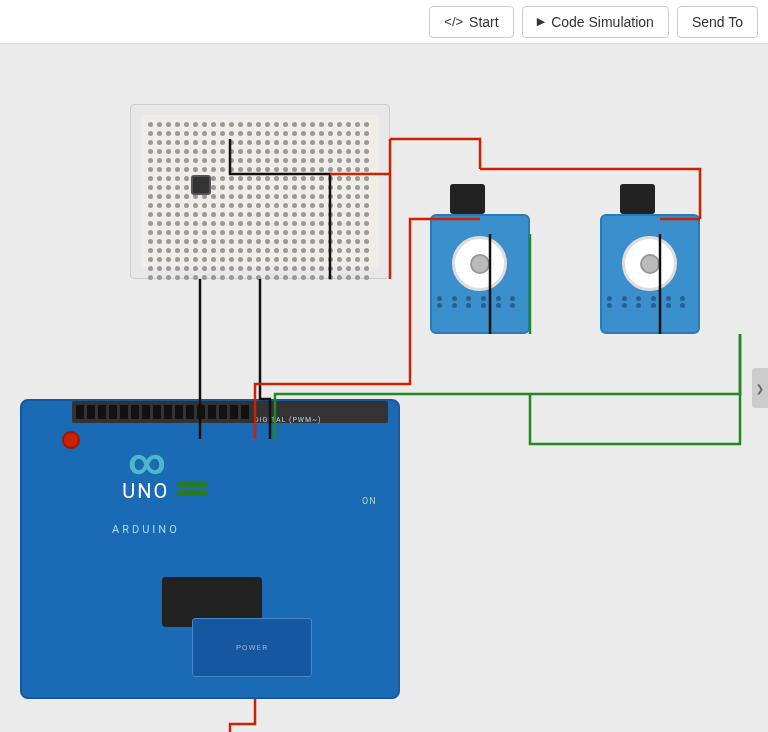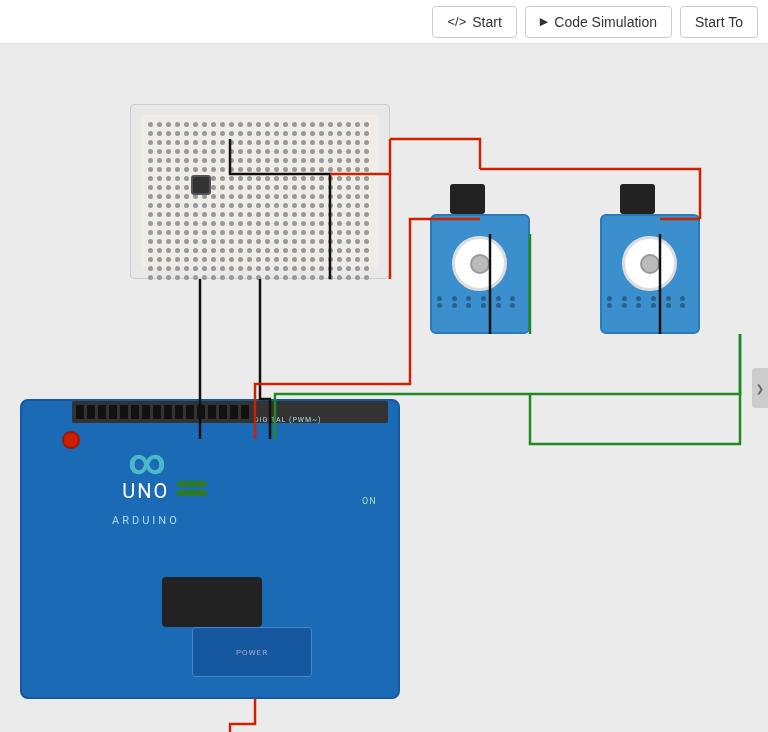--- a/index.html
+++ b/index.html
@@ -127,21 +127,21 @@
       color: #fff;
       font-weight: normal;
       letter-spacing: 2px;
       margin-top: -4px;
     }
 
     .arduino-name {
       font-size: 11px;
       color: #aaddee;
       letter-spacing: 3px;
-      margin-top: 11px;
+      margin-top: 20px;
     }
 
     
     #arduino-pins-top {
       position: absolute;
       top: 0; left: 50px; right: 10px;
       height: 22px;
       background: #333;
       border-radius: 2px;
       display: flex;
@@ -155,21 +155,21 @@
       height: 14px;
       background: #111;
       border-radius: 1px;
     }
 
     
     #arduino-power {
       position: absolute;
       bottom: 20px; left: 170px;
       width: 120px;
-      height: 50px;
+      height: 59px;
       background: #1558a0;
       border: 1px solid #4488cc;
       border-radius: 3px;
       display: flex;
       flex-direction: column;
       align-items: center;
       justify-content: center;
     }
 
     .power-label {
@@ -336,21 +336,21 @@
 <div id="toolbar">
   <button class="toolbar-btn">
     <span style="font-size:13px;">&lt;/&gt;</span>
     <span>Start</span>
   </button>
   <button class="toolbar-btn">
     <span style="font-size:11px;">▶</span>
     <span>Code Simulation</span>
   </button>
   <button class="toolbar-btn">
-    <span>Start To</span>
+    <span>Send To</span>
   </button>
 </div>
 
 <div id="canvas">
 
   <div id="breadboard">
     <div id="breadboard-inner">
       <div class="bb-dots">
 
       <div class="bb-dot"></div>

